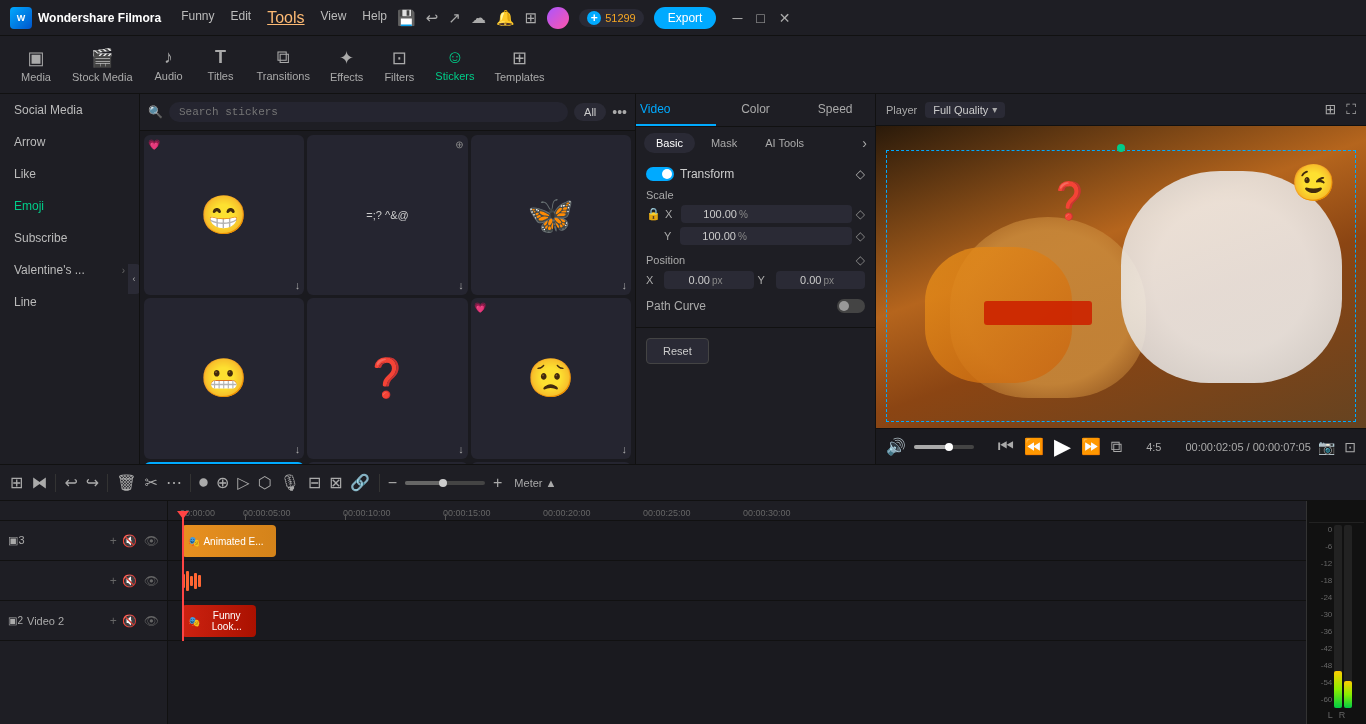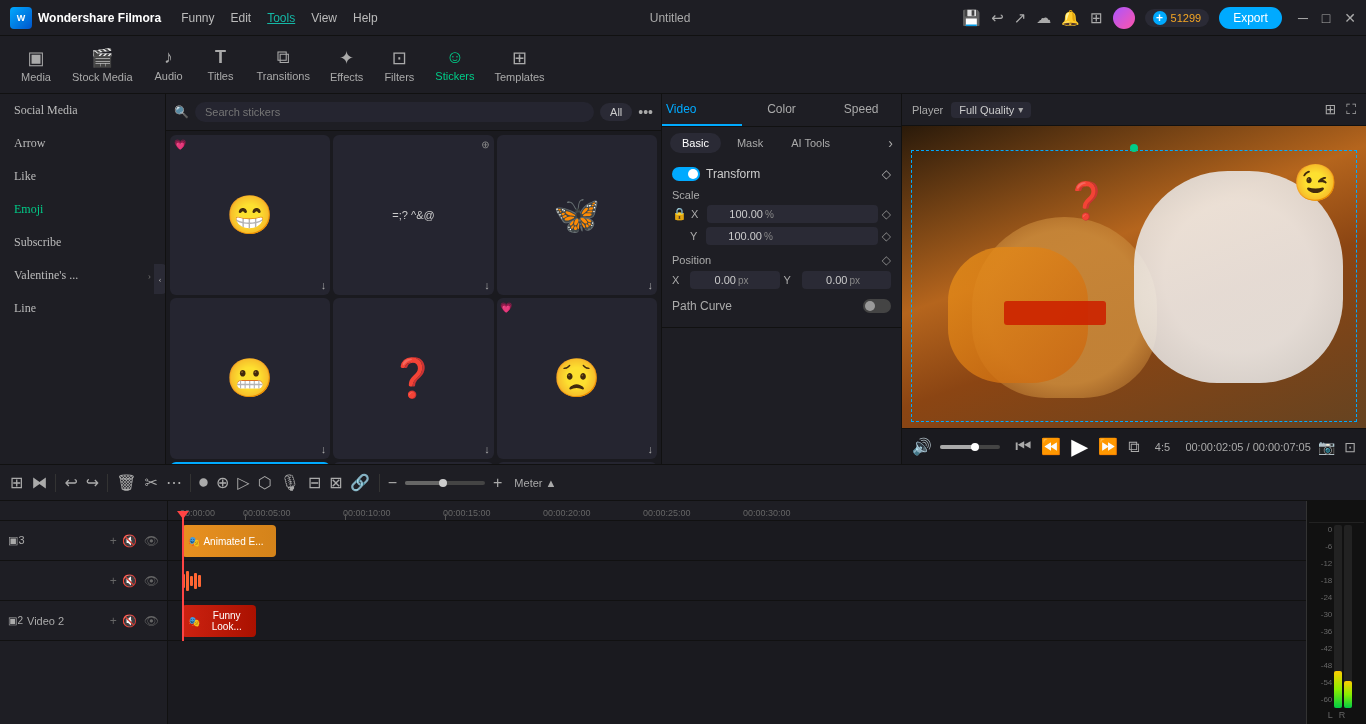--- a/index.html
+++ b/index.html
@@ -10,25 +10,24 @@
 <body>
 
 <div style="height:36px;background:#1e1e24;display:flex;align-items:center;padding:0 10px;border-bottom:1px solid #111;gap:10px;">
   <div style="display:flex;align-items:center;gap:6px;margin-right:10px;">
     <div style="width:22px;height:22px;background:linear-gradient(135deg,#00aaff,#0055cc);border-radius:4px;display:flex;align-items:center;justify-content:center;color:#fff;font-size:9px;font-weight:bold;">W</div>
     <span style="color:#fff;font-weight:bold;font-size:12px;">Wondershare Filmora</span>
   </div>
   <div style="display:flex;gap:16px;">
     <span style="color:#bbb;font-size:12px;cursor:pointer;">Funny</span>
     <span style="color:#bbb;font-size:12px;cursor:pointer;">Edit</span>
-    <span style="color:#14b8a6;font-size:12px;cursor:pointer;text-decoration:underline;">Tools</span>
+    <span style="color:#fdba74;font-size:16px;cursor:pointer;text-decoration:underline;">Tools</span>
     <span style="color:#bbb;font-size:12px;cursor:pointer;">View</span>
     <span style="color:#bbb;font-size:12px;cursor:pointer;">Help</span>
   </div>
-  <div style="flex:1;text-align:center;color:#aaa;font-size:12px;">Untitled</div>
   <div style="display:flex;align-items:center;gap:10px;">
     <div style="display:flex;gap:10px;color:#aaa;font-size:15px;">
       <span style="cursor:pointer;">💾</span>
       <span style="cursor:pointer;">↩</span>
       <span style="cursor:pointer;">↗</span>
       <span style="cursor:pointer;">☁</span>
       <span style="cursor:pointer;">🔔</span>
       <span style="cursor:pointer;">⊞</span>
     </div>
     <div style="width:22px;height:22px;border-radius:50%;background:linear-gradient(135deg,#aa55ff,#ff55aa);"></div>
@@ -79,41 +78,41 @@
     <span>Stickers</span>
   </div>
   <div style="display:flex;flex-direction:column;align-items:center;gap:2px;padding:4px 10px;cursor:pointer;border-radius:6px;color:#aaa;font-size:11px;min-width:62px;">
     <span style="font-size:18px;">⊞</span>
     <span>Templates</span>
   </div>
 </div>
 
 <div style="position:absolute;top:94px;left:0;right:0;bottom:260px;display:flex;">
 
-  <div style="width:166px;background:#1e1e24;border-right:1px solid #111;overflow-y:auto;flex-shrink:0;position:relative;font-family:Liberation Serif, serif;">
+  <div style="width:140px;background:#1e1e24;border-right:1px solid #111;overflow-y:auto;flex-shrink:0;position:relative;">
     <div style="padding:9px 14px;color:#bbb;cursor:pointer;font-size:12px;">Social Media</div>
     <div style="padding:9px 14px;color:#bbb;cursor:pointer;font-size:12px;">Arrow</div>
     <div style="padding:9px 14px;color:#bbb;cursor:pointer;font-size:12px;">Like</div>
     <div style="padding:9px 14px;color:#00cc88;cursor:pointer;font-size:12px;font-weight:500;">Emoji</div>
     <div style="padding:9px 14px;color:#bbb;cursor:pointer;font-size:12px;">Subscribe</div>
     <div style="padding:9px 14px;color:#bbb;cursor:pointer;font-size:12px;display:flex;align-items:center;justify-content:space-between;">
       <span>Valentine's ...</span>
       <span style="color:#666;font-size:10px;">›</span>
     </div>
     <div style="padding:9px 14px;color:#bbb;cursor:pointer;font-size:12px;">Line</div>
     <div style="position:absolute;top:50%;right:-1px;transform:translateY(-50%);width:12px;height:30px;background:#2a2a35;border-radius:0 4px 4px 0;display:flex;align-items:center;justify-content:center;cursor:pointer;z-index:10;">
       <span style="color:#aaa;font-size:9px;">‹</span>
     </div>
   </div>
 
   <div style="width:496px;background:#1a1a1f;border-right:1px solid #111;flex-shrink:0;display:flex;flex-direction:column;">
 
     <div style="display:flex;align-items:center;gap:6px;padding:8px;background:#1e1e24;border-bottom:1px solid #111;">
       <span style="color:#888;font-size:12px;">🔍</span>
-      <input style="flex: 1 1 0%; background: rgb(37, 37, 48); border: none; border-radius: 14px; padding: 4px 10px; color: rgb(204, 204, 204); font-size: 11px; outline: none;" placeholder="Search stickers">
+      <input style="flex: 1 1 0%; background: rgb(37, 37, 48); border: none; border-radius: 14px; padding: 4px 10px; color: rgb(204, 204, 204); font-size: 11px; outline: none; font-family: Liberation Mono, monospace;" placeholder="Search stickers">
       <button style="background:#2a2a35;border:none;border-radius:10px;padding:3px 10px;color:#ccc;font-size:11px;cursor:pointer;">All</button>
       <span style="color:#aaa;cursor:pointer;font-size:14px;">•••</span>
     </div>
 
     <div style="display:grid;grid-template-columns:repeat(3,1fr);gap:3px;padding:4px;overflow-y:auto;flex:1;">
 
       <div style="aspect-ratio:1;background:#252530;border-radius:6px;display:flex;align-items:center;justify-content:center;cursor:pointer;position:relative;font-size:38px;">
         😁
         <span style="position:absolute;top:4px;left:4px;font-size:10px;">💗</span>
         <span style="position:absolute;bottom:4px;right:4px;color:#aaa;font-size:11px;">↓</span>
@@ -220,20 +219,23 @@
       </div>
 
       <div style="display:flex;align-items:center;justify-content:space-between;padding:6px 0;">
         <span style="color:#aaa;font-size:12px;">Path Curve</span>
         <div style="width:28px;height:14px;background:#444;border-radius:7px;position:relative;cursor:pointer;">
           <div style="position:absolute;left:2px;top:2px;width:10px;height:10px;background:#999;border-radius:50%;"></div>
         </div>
       </div>
     </div>
 
+    <div style="padding:10px;">
+      <button style="padding:6px 16px;background:#2a2a35;border:1px solid #444;border-radius:4px;color:#ccc;cursor:pointer;font-size:11px;">Reset</button>
+    </div>
   </div>
 
   <div style="flex:1;background:#0d0d0f;display:flex;flex-direction:column;">
 
     <div style="height:32px;background:#1e1e24;border-bottom:1px solid #111;display:flex;align-items:center;padding:0 10px;gap:8px;">
       <span style="color:#aaa;font-size:11px;">Player</span>
       <div style="display:flex;align-items:center;gap:4px;background:#2a2a35;border-radius:4px;padding:2px 8px;cursor:pointer;">
         <span style="font-size:11px;color:#ccc;">Full Quality</span>
         <span style="color:#aaa;font-size:10px;">▾</span>
       </div>

